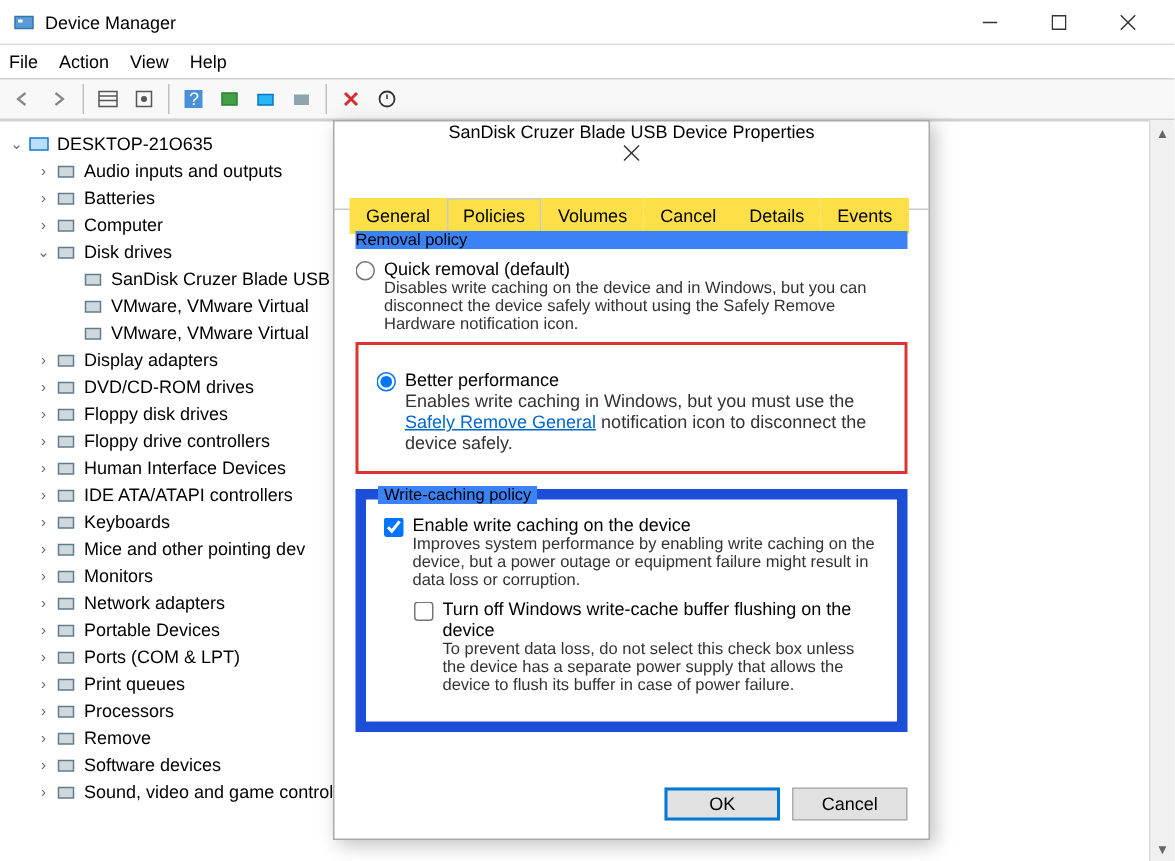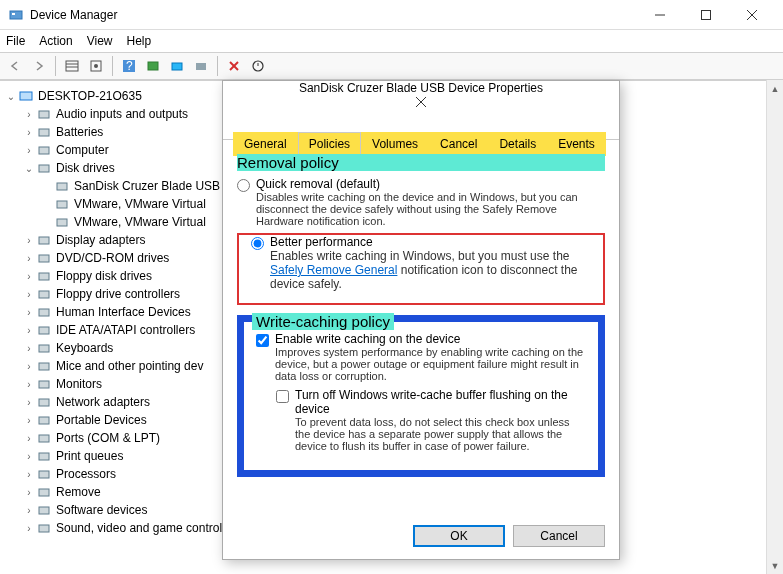--- a/index.html
+++ b/index.html
@@ -23,31 +23,31 @@
 
 .dialog { position: absolute; left: 222px; top: 80px; width: 398px; height: 480px; background: #fff; border: 1px solid #aaa; box-shadow: 3px 3px 12px rgba(0,0,0,0.25); }
 .dlg-title { height: 28px; display: flex; align-items: center; padding: 0 8px; flex-direction: column; }
 .dlg-title-text { flex: 1; }
 .dlg-close { width: 24px; height: 24px; display: flex; align-items: center; justify-content: center; }
 .tabs { display: flex; padding: 6px 10px 0 10px; border-bottom: 1px solid #c9c9c9; }
 .tab { padding: 4px 10px; border: 1px solid transparent; border-bottom: none; background: #fde047; position: relative; top: 17px; }
 .tab.active { border-color: #c9c9c9; border-bottom: 1px solid #fff; }
 .dlg-body { padding: 10px 14px; }
 .group { border: 7px solid #1d4ed8; padding: 10px 12px 12px 12px; margin-bottom: 10px; position: relative; }
-.group.highlight { border: 2px solid #d33; padding-top: 0; margin-top: -4px; }
-.group-label { position: absolute; top: -9px; left: 8px; background: #5eead4; padding: 0 4px; font-size: 15px; }
+.group.highlight { border: 2px solid #d33; padding-top: 16px; margin-top: -4px; }
+.group-label { position: absolute; top: -9px; left: 8px; background: #3b82f6; padding: 0 4px; font-size: 11px; }
 .opt { display: flex; align-items: flex-start; margin-bottom: 6px; }
 .opt input[type=radio], .opt input[type=checkbox] { margin: 2px 6px 0 0; }
 .opt .optbody { flex: 1; }
 .opt .title { }
 .opt .desc { color: #333; font-size: 11px; }
 .sub { margin-left: 20px; }
 a { color: #0066cc; text-decoration: underline; }
 .dlg-buttons { position: absolute; bottom: 12px; right: 14px; display: flex; gap: 8px; }
-.btn { width: 92px; height: 22px; border: 1px solid #adadad; background: #e1e1e1; display: flex; align-items: center; justify-content: center; }
+.btn { width: 77px; height: 22px; border: 1px solid #adadad; background: #e1e1e1; display: flex; align-items: center; justify-content: center; }
 .btn.primary { border: 2px solid #0078d7; }
 .scrollbar-v { position: absolute; right: 0; top: 80px; bottom: 0; width: 17px; background: #f0f0f0; border-left: 1px solid #ddd; }
 .sb-btn { height: 17px; display:flex; align-items:center; justify-content:center; color:#666; font-size:9px;}
 </style>
 </head>
 <body>
 
 <div class="titlebar">
   <span class="icon">
     <svg width="16" height="16">

